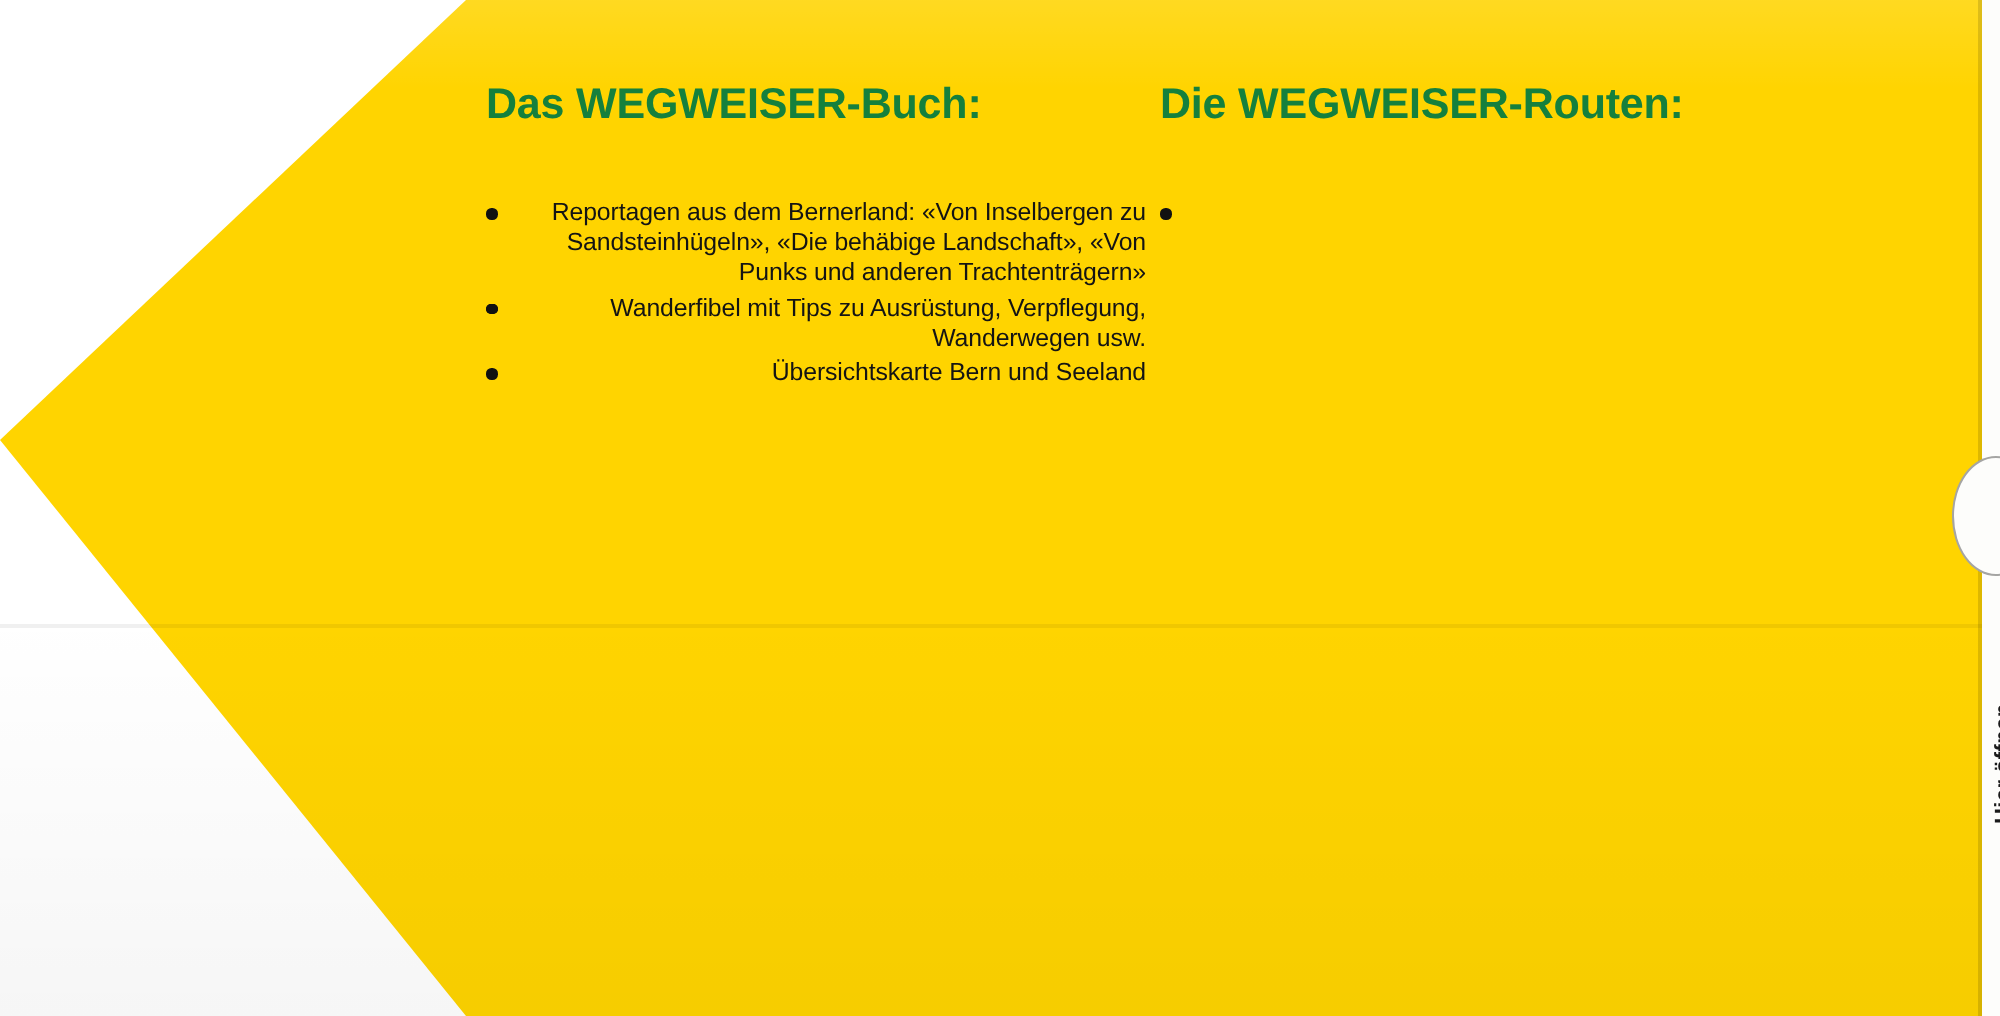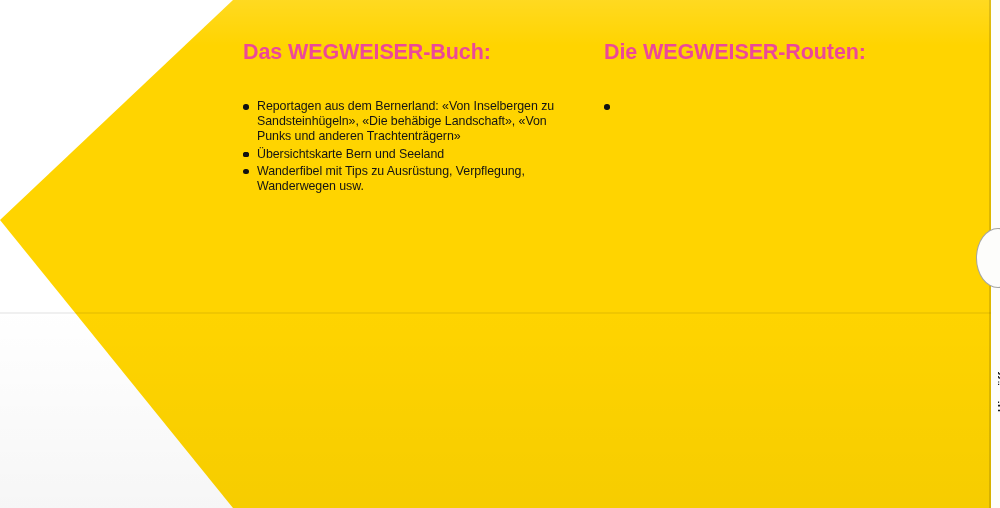--- a/index.html
+++ b/index.html
@@ -77,43 +77,44 @@
     font-weight: bold;
     color: #1a1a1a;
     letter-spacing: 0.2px;
     white-space: nowrap;
   }
   .column {
     position: absolute;
     top: 40px;
   }
   #col-left { left: 243px; width: 330px; }
-  #col-right { left: 604px; width: 350px; }
+  #col-right { left: 580px; width: 350px; }
 
   .col-title {
     font-size: 21.5px;
     font-weight: bold;
-    color: #ec4899;
+    color: #15803d;
     letter-spacing: -0.1px;
     margin: 0 0 34px 0;
     white-space: nowrap;
   }
   ul.bullets {
     list-style: none;
     margin: 0;
     padding: 0;
   }
   ul.bullets li {
     position: relative;
     padding-left: 14px;
     margin-bottom: 3px;
     font-size: 12.4px;
     line-height: 15.2px;
     color: #141414;
     letter-spacing: -0.05px;
+    text-align: right;
   }
   ul.bullets li .dot {
     position: absolute;
     left: 0;
     top: 5px;
     width: 5.5px;
     height: 5.5px;
     background: #111111;
     border-radius: 50%;
   }
@@ -139,25 +140,25 @@
     <ul class="bullets">
       <li>
         <span class="dot"></span>
         <span>Reportagen aus dem Bernerland: «Von Inselbergen zu Sandsteinhügeln», «Die behäbige Landschaft», «Von Punks und anderen Trachtenträgern»</span>
       </li>
       <li>
         <span class="dot"></span>
       </li>
       <li>
         <span class="dot"></span>
-        <span>Übersichtskarte Bern und Seeland</span>
+        <span>Wanderfibel mit Tips zu Ausrüstung, Verpflegung, Wanderwegen usw.</span>
       </li>
       <li>
         <span class="dot"></span>
-        <span>Wanderfibel mit Tips zu Ausrüstung, Verpflegung, Wanderwegen usw.</span>
+        <span>Übersichtskarte Bern und Seeland</span>
       </li>
     </ul>
   </div>
 
   <div class="column" id="col-right">
     <h2 class="col-title">Die WEGWEISER-Routen:</h2>
     <ul class="bullets">
       <li>
         <span class="dot"></span>
       </li>

